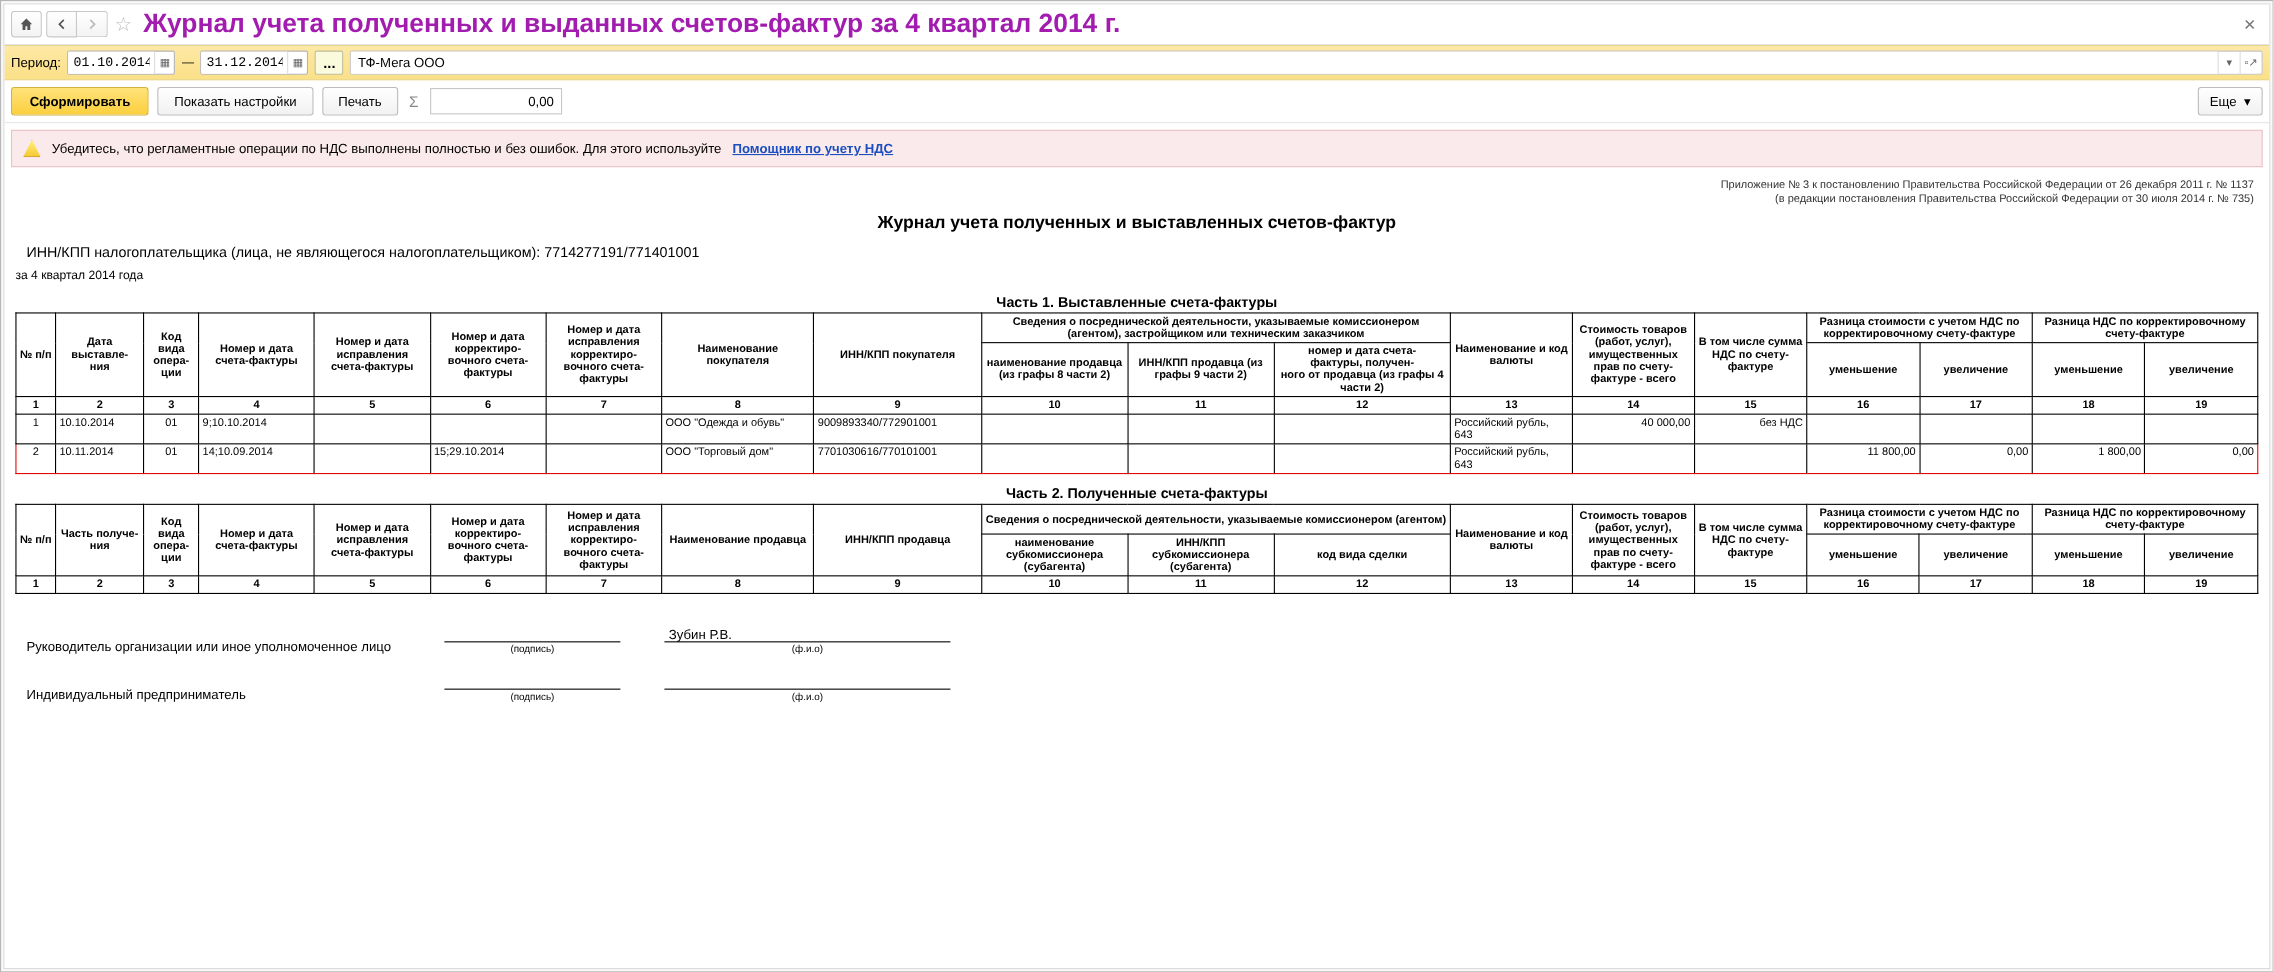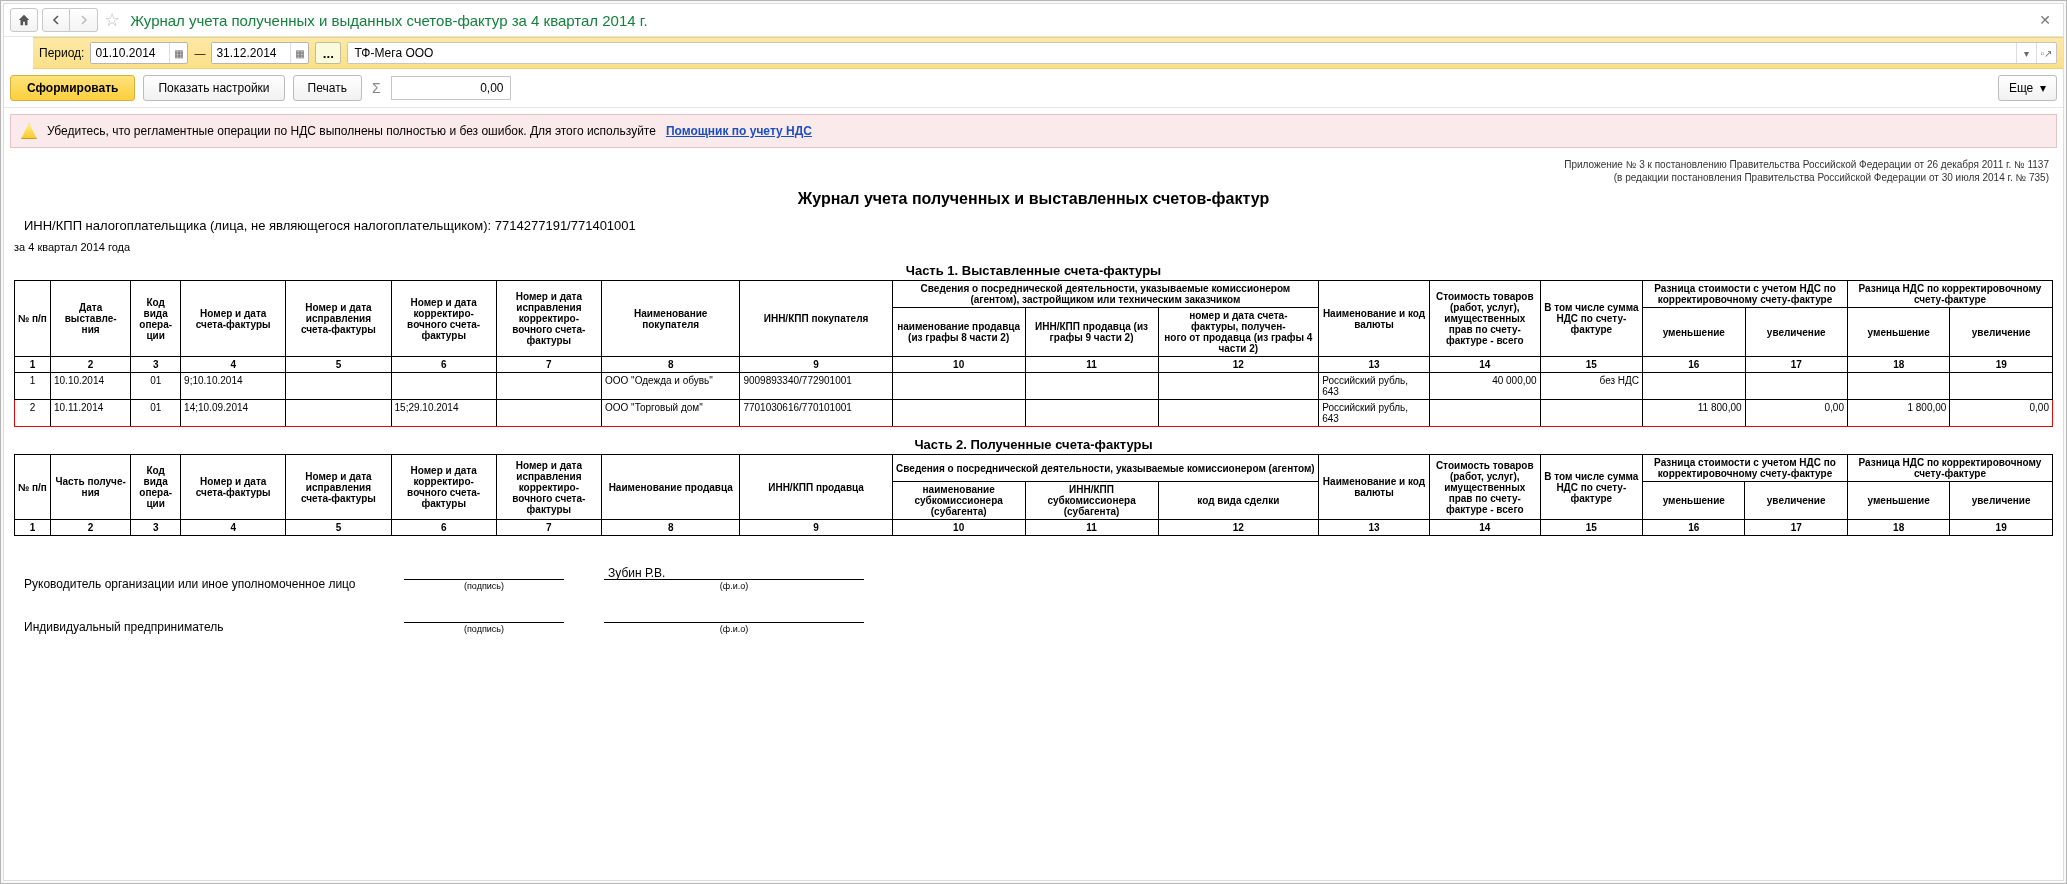--- a/index.html
+++ b/index.html
@@ -5,26 +5,26 @@
   * { box-sizing: border-box; }
   body { margin:0; font-family: Arial, sans-serif; font-size:11px; color:#000; background:#fff; }
   .outer-frame { border:1px solid #b5b5b5; padding:2px; background:#f9f9f9; height:884px; overflow:hidden;}
   .inner-frame { border:1px solid #dcdcdc; background:#fff; height:100%; overflow:auto; display:flex; flex-direction:column; }
   .titlebar { display:flex; align-items:center; gap:4px; padding:4px 6px; border-bottom:1px solid #e6e6e6; }
   .nav-btn { width:28px; height:24px; border:1px solid #c8c8c8; background:linear-gradient(#fff,#f3f3f3); border-radius:3px; display:inline-flex; align-items:center; justify-content:center; cursor:pointer; font-size:11px;}
   .nav-group { display:flex; }
   .nav-group .nav-btn:first-child{border-top-right-radius:0;border-bottom-right-radius:0;}
   .nav-group .nav-btn:last-child{border-top-left-radius:0;border-bottom-left-radius:0;border-left:0;}
   .star { color:#bdbdbd; font-size:18px; margin:0 6px 0 2px; cursor:pointer;}
-  .page-title { font-size:15px; color:#15803d; flex:1; }
+  .page-title { font-size:24px; color:#a21caf; flex:1;font-weight:bold; }
   .close-x { font-size:14px; color:#777; cursor:pointer; padding:0 6px;}
-  .period-bar { display:flex; align-items:center; gap:6px; padding:4px 6px; background:linear-gradient(#fde9a6,#fbe088); border-top:1px solid #e7d17a; border-bottom:1px solid #e7d17a;margin-left:29px;}
+  .period-bar { display:flex; align-items:center; gap:6px; padding:4px 6px; background:linear-gradient(#fde9a6,#fbe088); border-top:1px solid #e7d17a; border-bottom:1px solid #e7d17a;}
   .period-label { font-size:12px; }
   .date-box{ display:inline-flex; align-items:center; background:#fff; border:1px solid #b5b5b5; border-radius:2px; height:22px; }
-  .date-box input{ border:0; width:78px; height:20px; padding:0 4px; font-family:Liberation Sans, sans-serif; font-size:12px; outline:none;}
+  .date-box input{ border:0; width:78px; height:20px; padding:0 4px; font-family:Liberation Mono, monospace; font-size:12px; outline:none;}
   .date-ico{ width:18px; height:20px; border-left:1px solid #ddd; display:flex; align-items:center; justify-content:center; font-size:10px; color:#666; cursor:pointer;}
   .ellipsis-btn{ width:26px; height:22px; border:1px solid #bfbf9f; background:#fafadc; border-radius:2px; cursor:pointer; font-weight:bold;}
   .org-field{ flex:1; display:flex; align-items:stretch; border:1px solid #c6c6c6; background:#fff; border-radius:2px; height:22px;}
   .org-field input{ border:0; flex:1; padding:0 6px; font-family:inherit; font-size:12px; outline:none;}
   .org-field .drop,.org-field .pop { width:20px; display:flex; align-items:center; justify-content:center; border-left:1px solid #ddd; cursor:pointer; color:#666; font-size:10px;}
   .toolbar{ display:flex; align-items:center; gap:8px; padding:6px; border-bottom:1px solid #e6e6e6;}
   .btn-yellow{ height:26px; padding:0 16px; border:1px solid #d5b33a; background:linear-gradient(#ffe27a,#fbcf3e); border-radius:3px; font-weight:bold; font-size:12px; cursor:pointer;}
   .btn-plain{ height:26px; padding:0 14px; border:1px solid #bcbcbc; background:linear-gradient(#fff,#f1f1f1); border-radius:3px; font-size:12px; cursor:pointer;}
   .sum-input{ border:1px solid #c6c6c6; height:24px; width:120px; text-align:right; padding:0 6px; font-family:inherit; font-size:12px;}
   .sigma{ color:#888; font-size:14px; padding:0 2px;}

